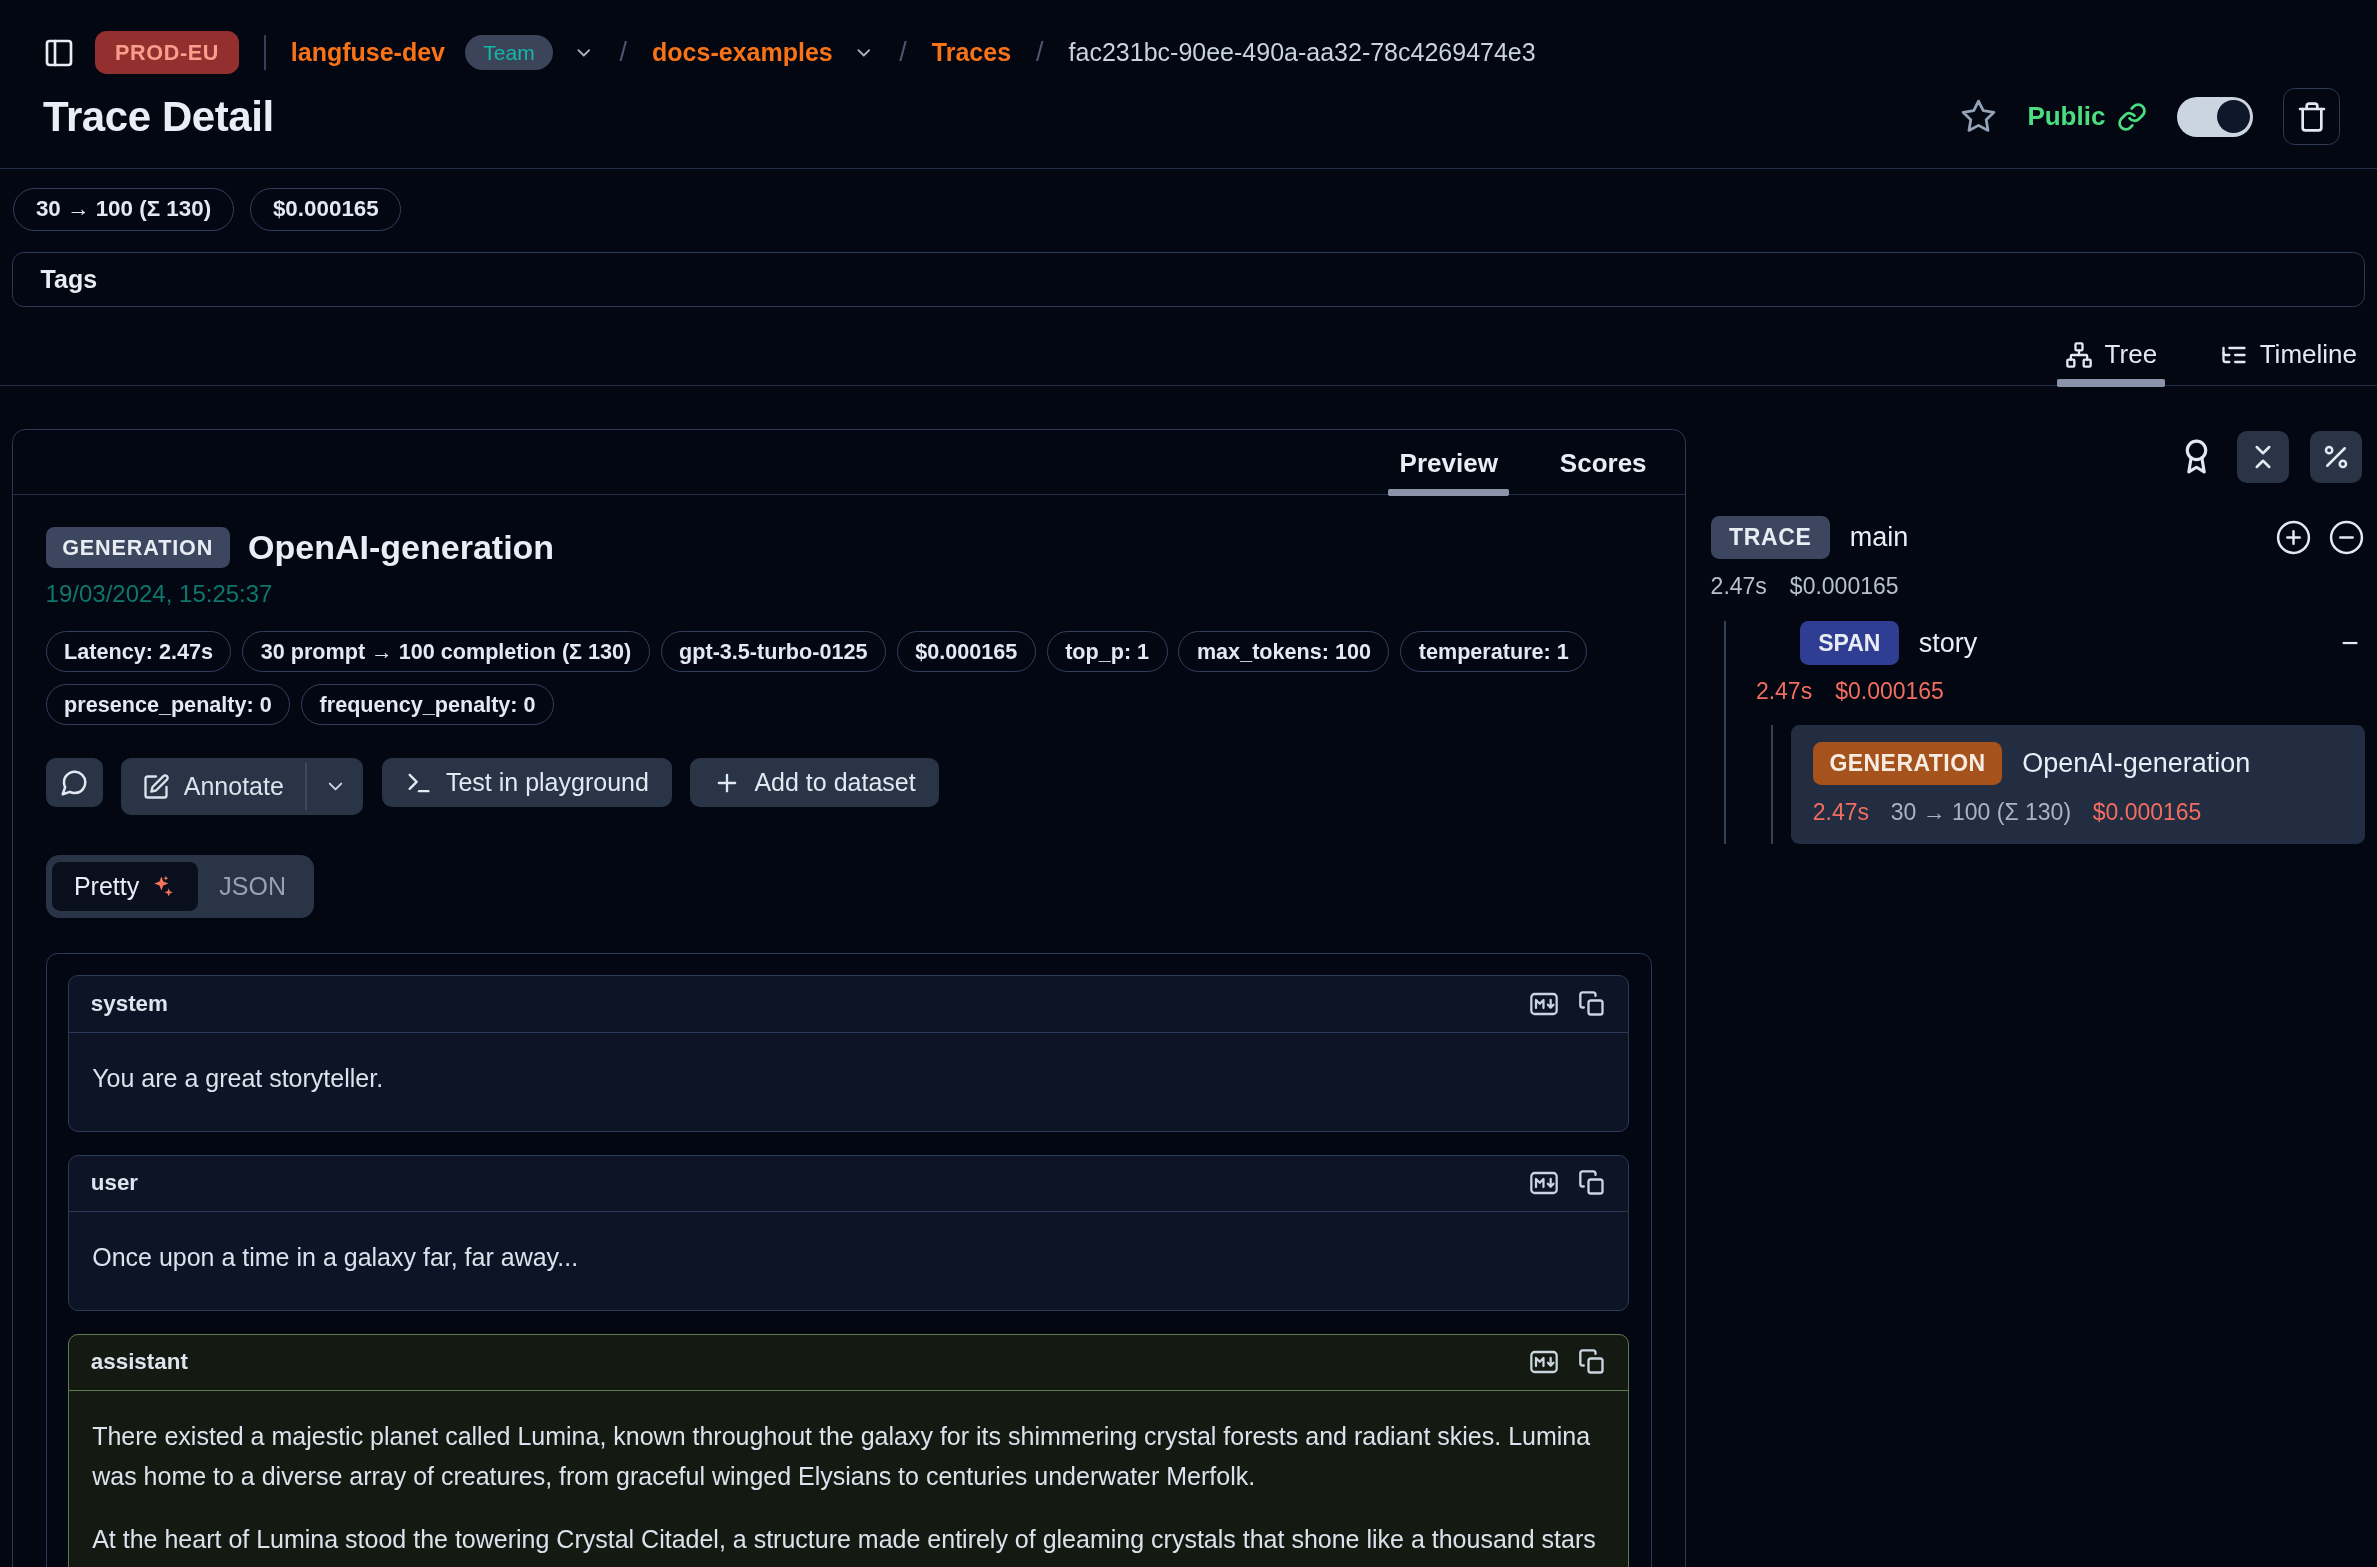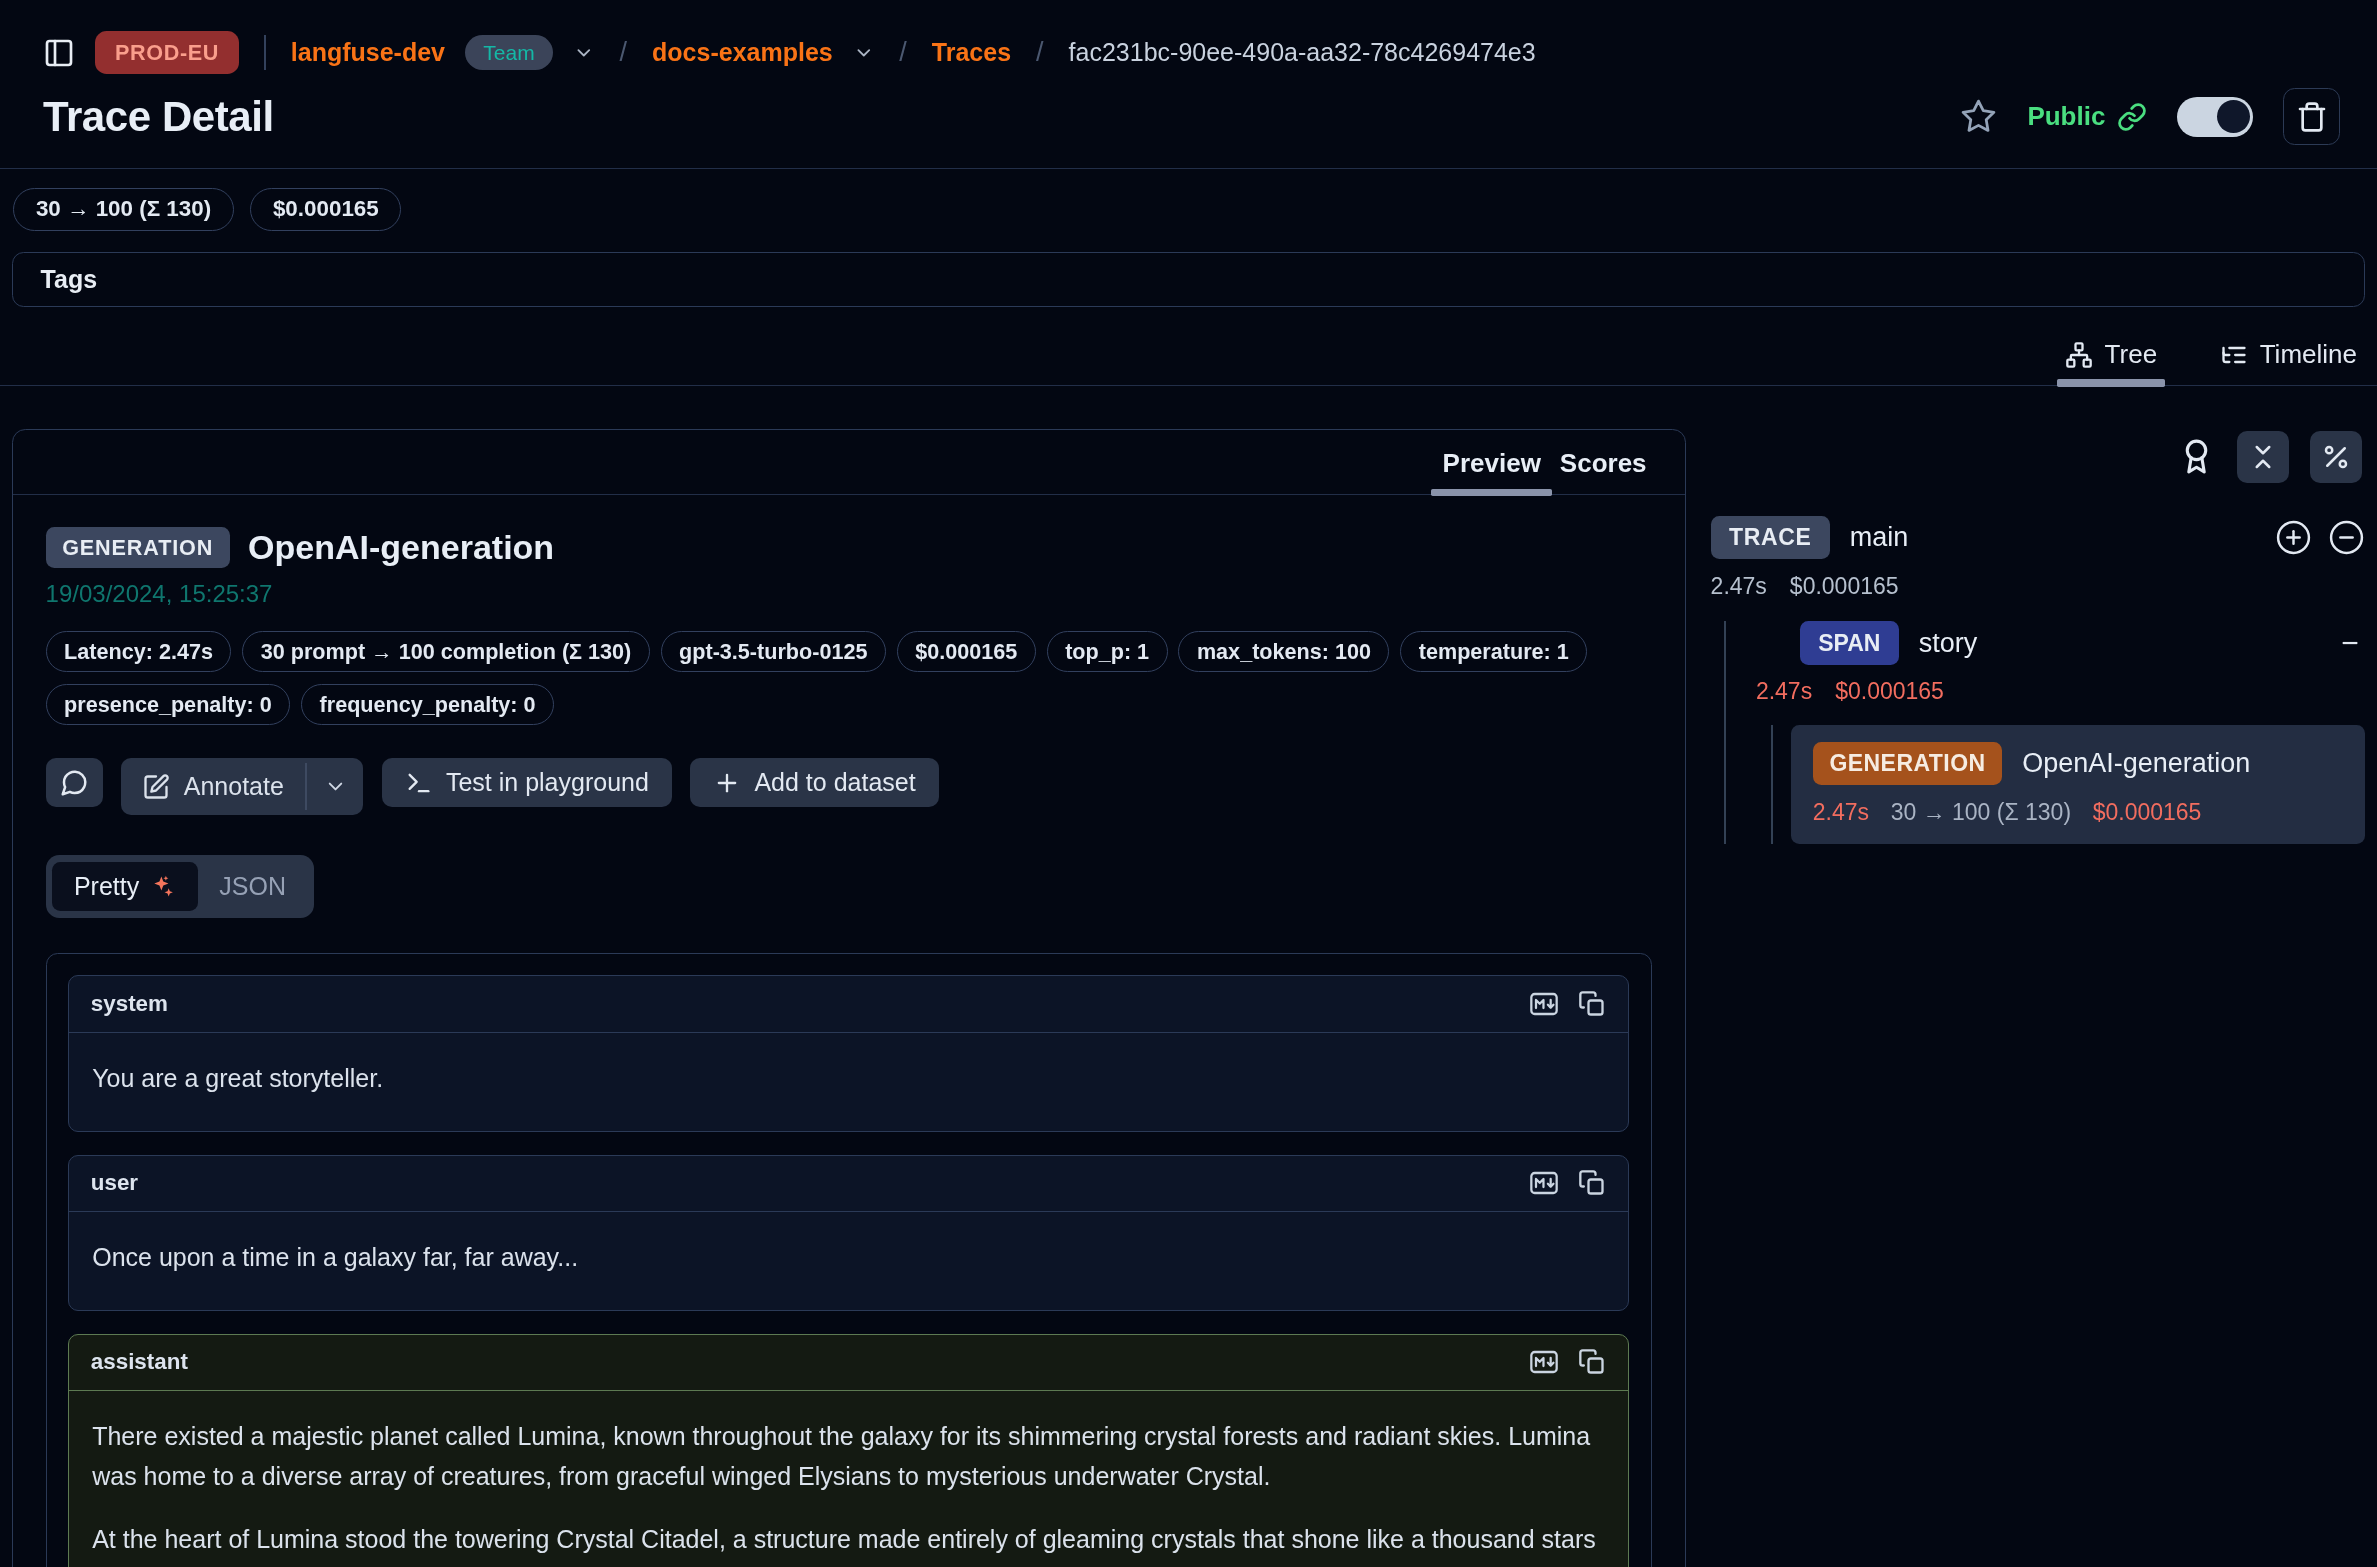--- a/index.html
+++ b/index.html
@@ -49,21 +49,21 @@
   
   .viewtabs { display:flex; justify-content:flex-end; gap:63px; padding:32px 20px 13.3px 0; border-bottom:1.7px solid #222e48; }
   .vtab { position:relative; display:flex; align-items:center; gap:11.6px; font-size:26px; font-weight:500; color:#e3e9f2; cursor:pointer; padding-bottom:1.7px; }
   .vtab.active::after { content:""; position:absolute; left:-8.3px; right:-8.3px; bottom:-15px; height:7.5px; background:#8a93aa; border-radius:1.7px; }
 
   
   .content { display:flex; gap:25px; margin:43px 11.6px 0 11.6px; align-items:flex-start; }
 
   
   .obs-panel { width:1674px; border:1.7px solid #2b3a57; border-radius:13.3px; min-height:1129px; background:#030712; }
-  .paneltabs { display:flex; justify-content:flex-end; gap:19px; padding:18.3px 38px 15px 0; border-bottom:1.7px solid #222e48;text-align:center; }
+  .paneltabs { display:flex; justify-content:flex-end; gap:62px; padding:18.3px 38px 15px 0; border-bottom:1.7px solid #222e48;text-align:center; }
   .ptab { position:relative; font-size:26px; font-weight:600; color:#e8eef6; cursor:pointer; }
   .ptab.active::after { content:""; position:absolute; left:-11.6px; right:-11.6px; bottom:-16.6px; height:7.5px; background:#8a93aa; border-radius:1.7px; }
   .obs-body { padding:32px 33px 33px 33px; }
 
   .obs-head { display:flex; align-items:center; gap:18.3px; }
   .type-badge { background:#3c475f; color:#e8edf4; font-size:21.6px; font-weight:700; letter-spacing:.04em; padding:7.5px 16.6px; border-radius:8.3px; }
   .obs-name { font-size:34px; font-weight:700; color:#e8eef6; }
   .obs-time { margin-top:11.6px; font-size:24px; color:#0f766e; }
 
   .badgewrap { display:flex; flex-wrap:wrap; gap:11.6px 10.8px; margin-top:23px; }
@@ -353,21 +353,21 @@
                 </span>
                 <span class="mtool">
                   <svg width="28" height="28" viewBox="0 0 24 24" fill="none" stroke="currentColor" stroke-width="2" stroke-linecap="round" stroke-linejoin="round">
                       <rect x="9" y="9" width="12" height="12" rx="2"></rect>
                       <path d="M5 15H4a2 2 0 0 1-2-2V4a2 2 0 0 1 2-2h9a2 2 0 0 1 2 2v1"></path>
                     </svg>
                 </span>
               </span>
             </div>
             <div class="msg-body">
-              <p>There existed a majestic planet called Lumina, known throughout the galaxy for its shimmering crystal forests and radiant skies. Lumina was home to a diverse array of creatures, from graceful winged Elysians to mysterious underwater Crystal.</p>
+              <p>There existed a majestic planet called Lumina, known throughout the galaxy for its shimmering crystal forests and radiant skies. Lumina was home to a diverse array of creatures, from graceful winged Elysians to centuries underwater Merfolk.</p>
               <p>At the heart of Lumina stood the towering Crystal Citadel, a structure made entirely of gleaming crystals that shone like a thousand stars in the night sky. Within the Citadel resided the wise Council of Elders, beings who had lived for centuries and possessed ancient</p>
             </div>
           </div>
 
         </div>
       </div>
     </div>
 
     <div class="tree-panel">
       <div class="tree-toolbar">

